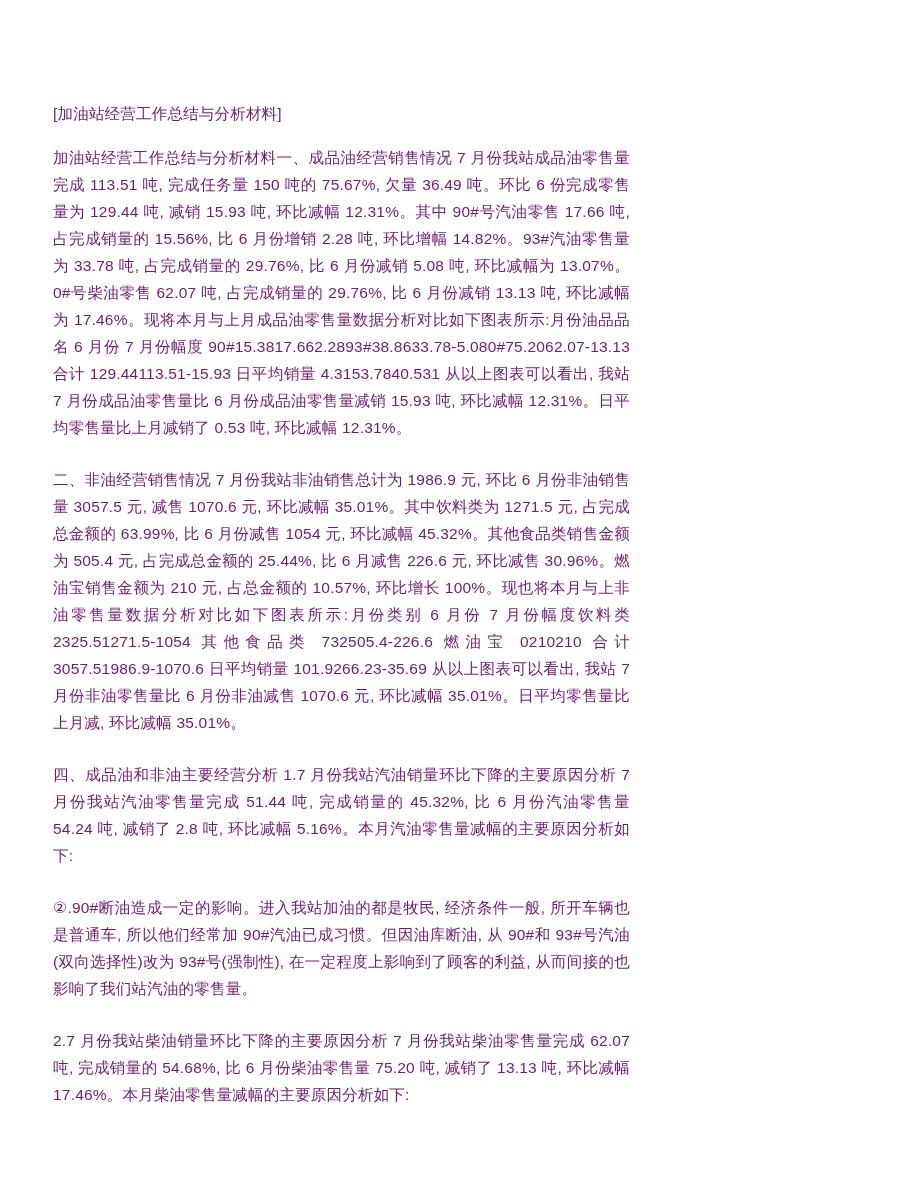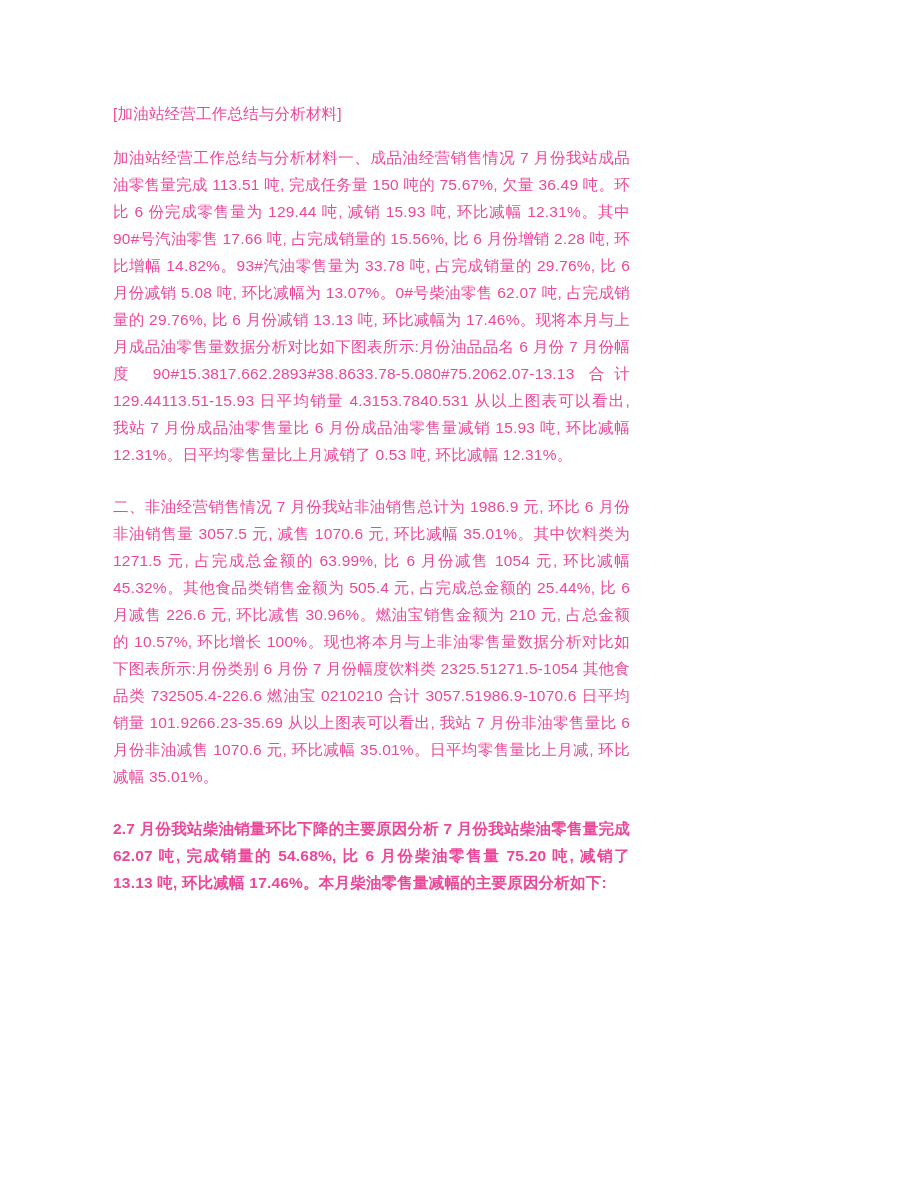--- a/index.html
+++ b/index.html
@@ -10,49 +10,50 @@
   body {
     width: 920px;
     height: 1191px;
     overflow: hidden;
     font-family: "Liberation Sans", "DejaVu Sans", sans-serif;
   }
   .doc-page {
     box-sizing: border-box;
     width: 740px;
     height: 1191px;
-    padding: 100px 110px 40px 113px;
+    padding: 100px 110px 40px 53px;
     background: #ffffff;
-    color: #ec4899;
+    color: #701a75;
     font-size: 15.5px;
     line-height: 27px;
     text-align: justify;
     letter-spacing: 0.2px;
   }
   .doc-title {
     margin: 0 0 17px 0;
     font-weight: normal;
     font-size: 15.5px;
   }
   .para {
     margin: 0 0 25px 0;
     word-break: break-word;
   }
   .para:last-child {
     margin-bottom: 16px;
-    font-weight: bold;
   }
 </style>
 </head>
 <body>
 
 <div class="doc-page">
   <p class="doc-title">[加油站经营工作总结与分析材料]</p>
 
   <p class="para">加油站经营工作总结与分析材料一、成品油经营销售情况 7 月份我站成品油零售量完成 113.51 吨, 完成任务量 150 吨的 75.67%, 欠量 36.49 吨。环比 6 份完成零售量为 129.44 吨, 减销 15.93 吨, 环比减幅 12.31%。其中 90#号汽油零售 17.66 吨, 占完成销量的 15.56%, 比 6 月份增销 2.28 吨, 环比增幅 14.82%。93#汽油零售量为 33.78 吨, 占完成销量的 29.76%, 比 6 月份减销 5.08 吨, 环比减幅为 13.07%。0#号柴油零售 62.07 吨, 占完成销量的 29.76%, 比 6 月份减销 13.13 吨, 环比减幅为 17.46%。现将本月与上月成品油零售量数据分析对比如下图表所示:月份油品品名 6 月份 7 月份幅度 90#15.3817.662.2893#38.8633.78-5.080#75.2062.07-13.13 合计 129.44113.51-15.93 日平均销量 4.3153.7840.531 从以上图表可以看出, 我站 7 月份成品油零售量比 6 月份成品油零售量减销 15.93 吨, 环比减幅 12.31%。日平均零售量比上月减销了 0.53 吨, 环比减幅 12.31%。</p>
 
   <p class="para">二、非油经营销售情况 7 月份我站非油销售总计为 1986.9 元, 环比 6 月份非油销售量 3057.5 元, 减售 1070.6 元, 环比减幅 35.01%。其中饮料类为 1271.5 元, 占完成总金额的 63.99%, 比 6 月份减售 1054 元, 环比减幅 45.32%。其他食品类销售金额为 505.4 元, 占完成总金额的 25.44%, 比 6 月减售 226.6 元, 环比减售 30.96%。燃油宝销售金额为 210 元, 占总金额的 10.57%, 环比增长 100%。现也将本月与上非油零售量数据分析对比如下图表所示:月份类别 6 月份 7 月份幅度饮料类 2325.51271.5-1054 其他食品类 732505.4-226.6 燃油宝 0210210 合计 3057.51986.9-1070.6 日平均销量 101.9266.23-35.69 从以上图表可以看出, 我站 7 月份非油零售量比 6 月份非油减售 1070.6 元, 环比减幅 35.01%。日平均零售量比上月减, 环比减幅 35.01%。</p>
 
+  <p class="para">四、成品油和非油主要经营分析 1.7 月份我站汽油销量环比下降的主要原因分析 7 月份我站汽油零售量完成 51.44 吨, 完成销量的 45.32%, 比 6 月份汽油零售量 54.24 吨, 减销了 2.8 吨, 环比减幅 5.16%。本月汽油零售量减幅的主要原因分析如下:</p>
 
 
+  <p class="para">②.90#断油造成一定的影响。进入我站加油的都是牧民, 经济条件一般, 所开车辆也是普通车, 所以他们经常加 90#汽油已成习惯。但因油库断油, 从 90#和 93#号汽油(双向选择性)改为 93#号(强制性), 在一定程度上影响到了顾客的利益, 从而间接的也影响了我们站汽油的零售量。</p>
 
   <p class="para">2.7 月份我站柴油销量环比下降的主要原因分析 7 月份我站柴油零售量完成 62.07 吨, 完成销量的 54.68%, 比 6 月份柴油零售量 75.20 吨, 减销了 13.13 吨, 环比减幅 17.46%。本月柴油零售量减幅的主要原因分析如下:</p>
 </div>
 
 </body></html>

